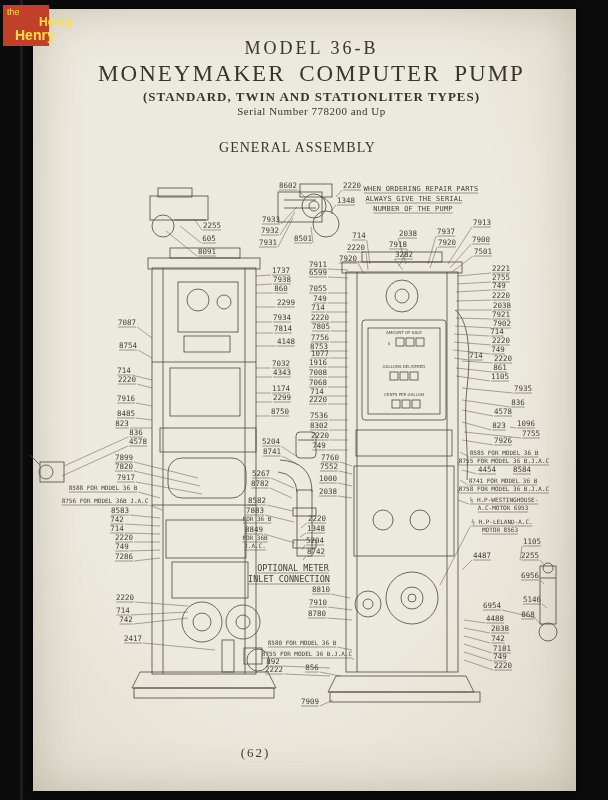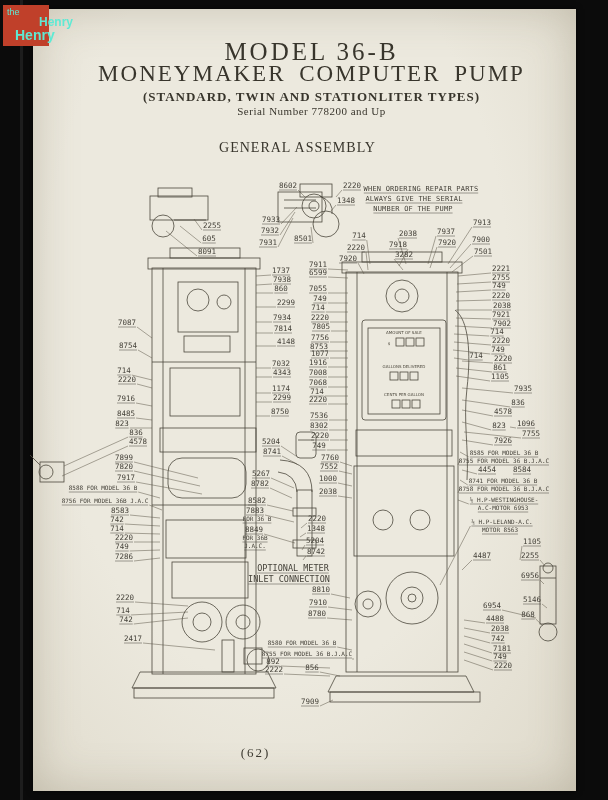--- a/index.html
+++ b/index.html
@@ -2,27 +2,27 @@
 <html><head>
 <meta charset="utf-8">
 <style>
   html,body{margin:0;padding:0;background:#000;}
   .photo{position:relative;width:608px;height:800px;background:#0b0b0b;overflow:hidden;}
   .photo .edge-streak{position:absolute;left:20px;top:0;width:3px;height:800px;background:#1d1d1d;}
   .page{position:absolute;left:33px;top:9px;width:543px;height:782px;
         background:radial-gradient(ellipse at 45% 38%, #ece9de 55%, #ded9ca 100%);
         box-shadow:inset 0 0 46px rgba(110,100,75,.28), 0 0 6px rgba(0,0,0,.8);}
   .logo{position:absolute;left:3px;top:5px;width:46px;height:41px;background:#c0402a;
-        color:#5eead4;font-family:"Liberation Sans",sans-serif;line-height:1;z-index:5;}
+        color:#fde047;font-family:"Liberation Sans",sans-serif;line-height:1;z-index:5;}
   .logo .l-the{position:absolute;left:4px;top:3px;font-size:9px;}
   .logo .l-henry{position:absolute;left:12px;top:11px;font-size:12px;font-weight:bold;padding-left:24px;}
   .logo .l-ford{position:absolute;left:12px;top:23px;font-size:14px;font-weight:bold;}
   .header-line{position:absolute;left:40px;width:543px;text-align:center;
         font-family:"Liberation Serif",serif;color:#38352c;white-space:nowrap;}
-  .t1{top:38px;font-size:25px;letter-spacing:3px;}
+  .t1{top:38px;font-size:18px;letter-spacing:3px;}
   .t2{top:61px;font-size:23px;letter-spacing:2px;word-spacing:6px;}
   .t3{top:89px;font-size:13px;font-weight:bold;letter-spacing:1px;}
   .t4{top:105px;font-size:11px;letter-spacing:.5px;}
   .t5{top:140px;font-size:14px;font-weight:normal;letter-spacing:1px;transform:translateX(-14px);}
   .footer-line{position:absolute;left:33px;top:745px;width:445px;text-align:center;
         font-family:"Liberation Serif",serif;font-size:13px;letter-spacing:2px;color:#3d3a31;}
   svg.diagram{position:absolute;left:0;top:0;width:608px;height:800px;}
   svg .shape{stroke:#4b473c;stroke-width:.8;fill:none;}
   svg text{font-family:"DejaVu Sans Mono",monospace;fill:#45423a;text-anchor:middle;}
   svg text.s0{font-size:7.5px;}

